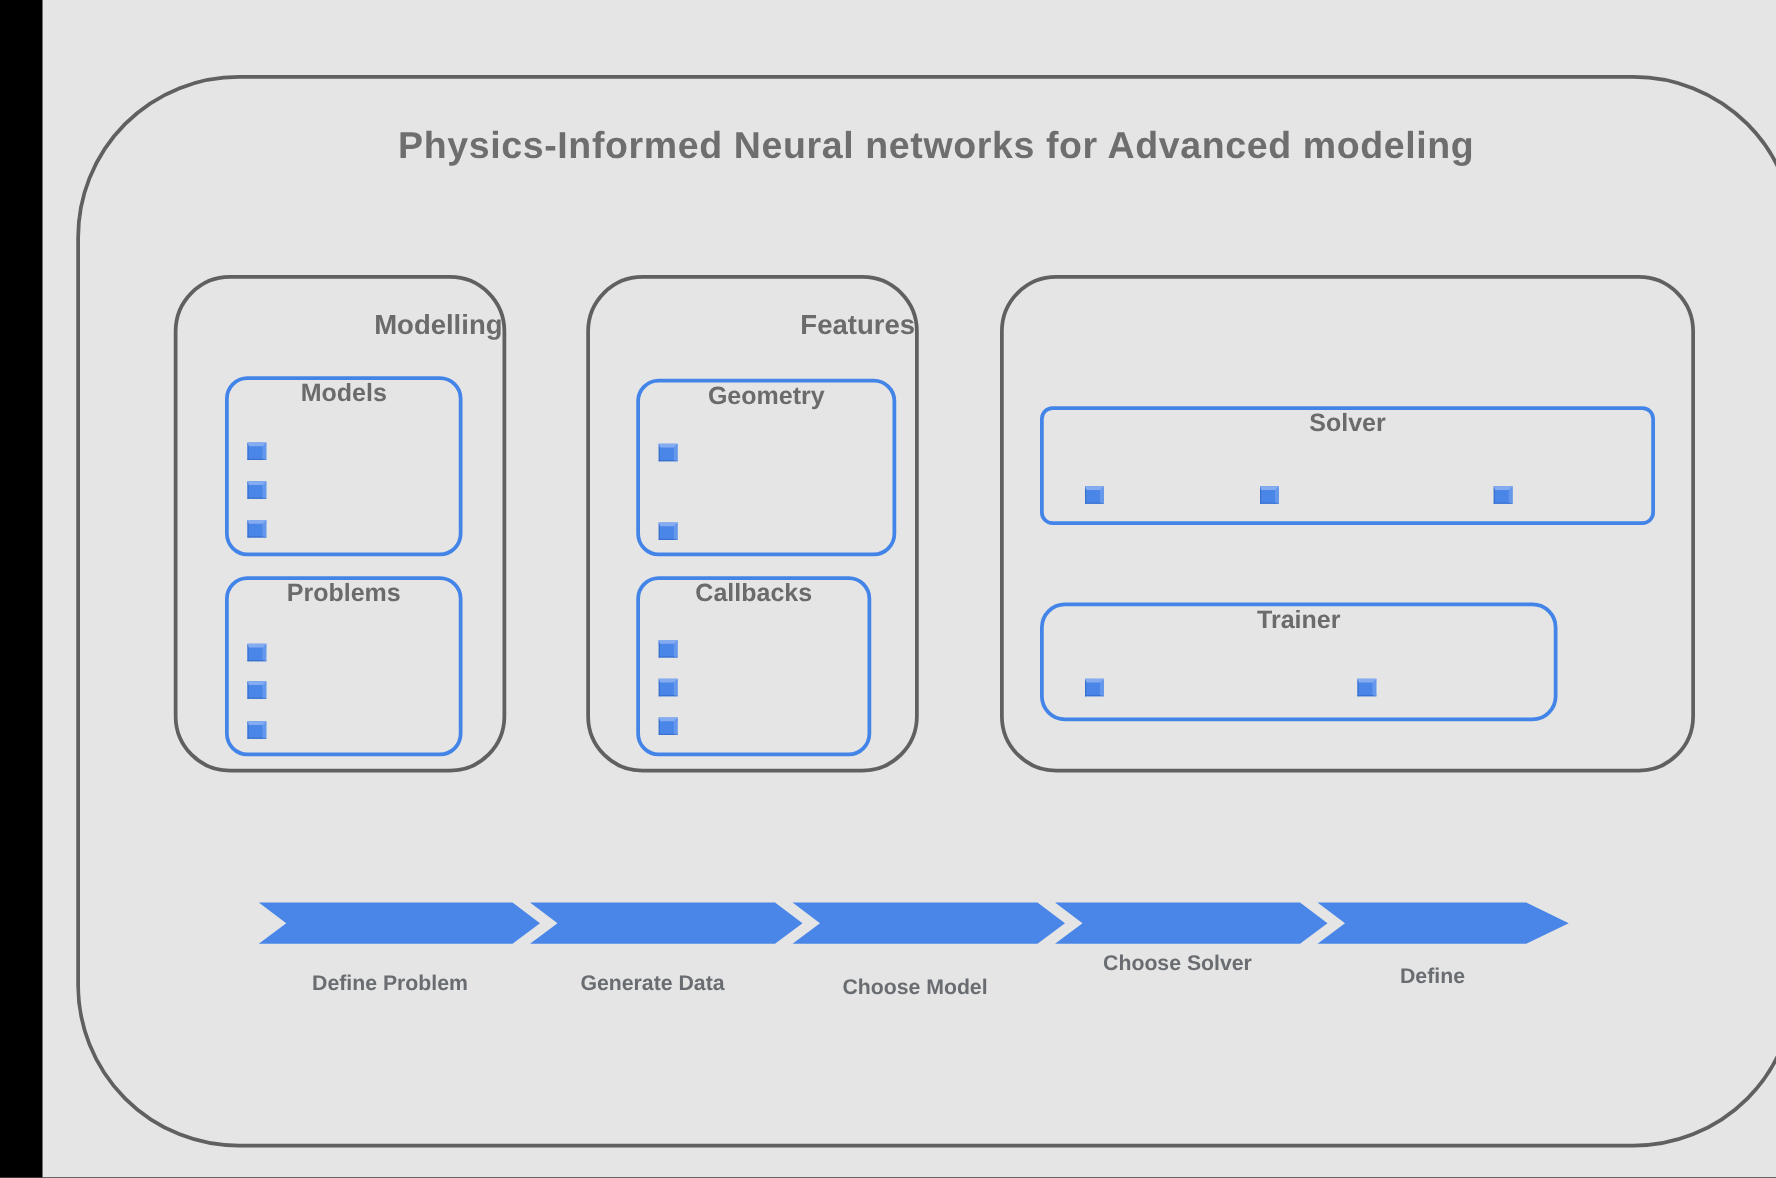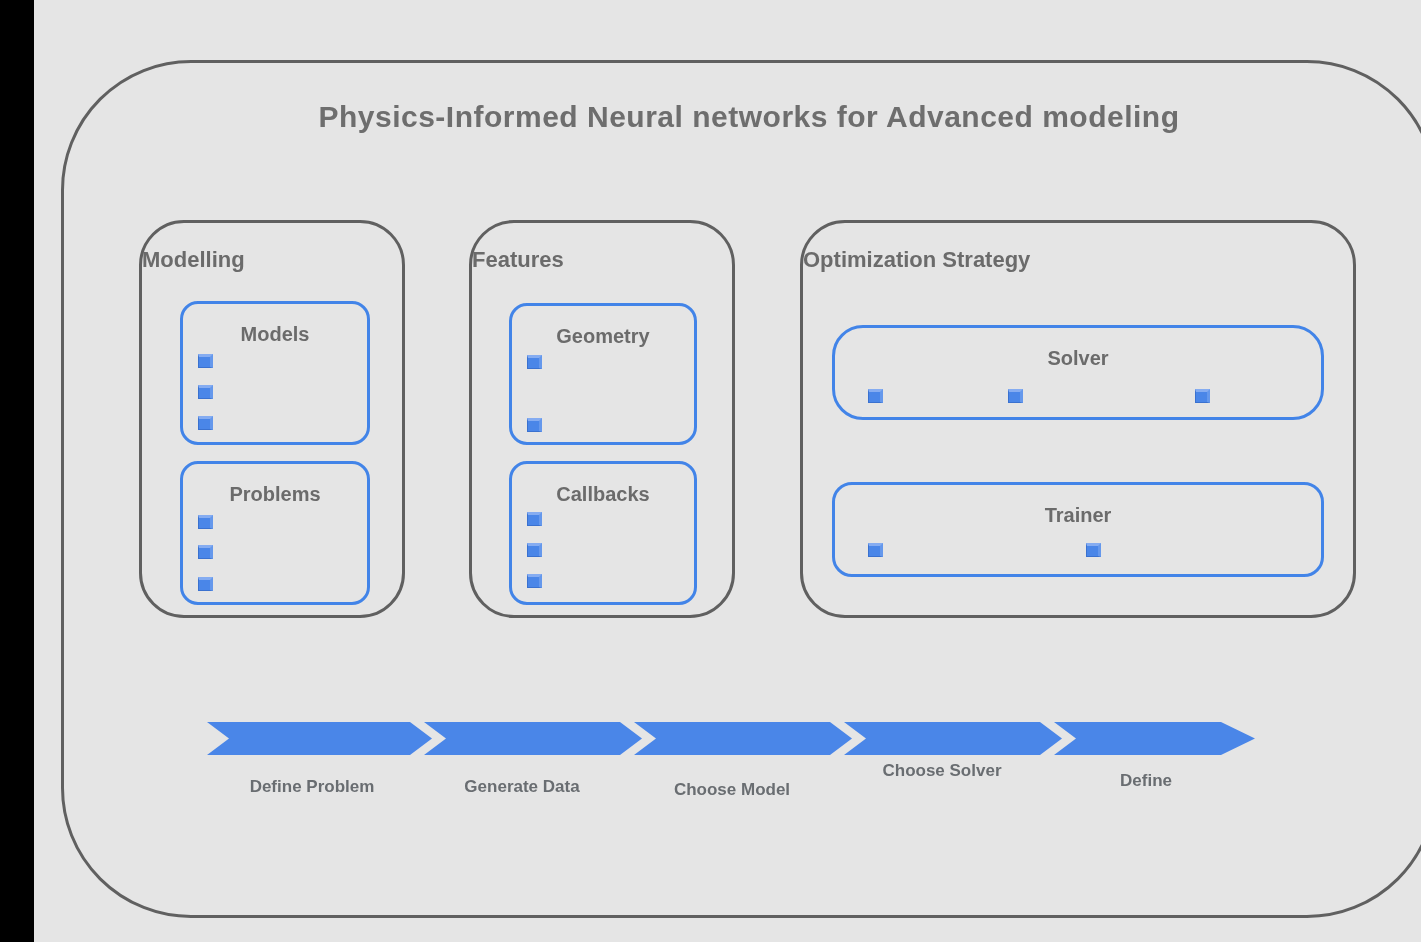--- a/index.html
+++ b/index.html
@@ -42,47 +42,47 @@
     border-radius: 45px;
     box-sizing: border-box;
   }
   .section-box.modelling { left: 105px; top: 220px; width: 266px; height: 398px; }
   .section-box.features  { left: 435px; top: 220px; width: 266px; height: 398px; }
   .section-box.optimization { left: 766px; top: 220px; width: 556px; height: 398px; }
   .section-label {
     position: absolute;
     left: 0; top: 24px;
     width: 100%;
-    text-align: left;
+    text-align: right;
     font-size: 22px;
     font-weight: bold;
     color: #6b6b6b;
   }
   
   .blue-box {
     position: absolute;
     border: 3px solid #4284e8;
     border-radius: 18px;
     box-sizing: border-box;
   }
   .blue-box .box-label {
     position: absolute;
-    left: 0; top: 19px;
+    left: 0; top: 0;
     width: 100%;
     text-align: center;
     font-size: 20px;
     font-weight: bold;
     color: #6b6b6b;
   }
   .bb-models    { left: 38px;  top: 78px;  width: 190px; height: 144px; }
   .bb-problems  { left: 38px;  top: 238px; width: 190px; height: 144px; }
-  .bb-geometry  { left: 37px;  top: 80px;  width: 188px; height: 142px; }
+  .bb-geometry  { left: 37px;  top: 80px;  width: 208px; height: 142px; }
   .bb-callbacks { left: 37px;  top: 238px; width: 188px; height: 144px; }
-  .bb-solver    { left: 29px;  top: 102px; width: 492px; height: 95px; border-radius: 31px; }
-  .bb-trainer   { left: 29px;  top: 259px; width: 492px; height: 95px; border-radius: 20px; }
+  .bb-solver    { left: 29px;  top: 102px; width: 492px; height: 95px; border-radius: 10px; }
+  .bb-trainer   { left: 29px;  top: 259px; width: 414px; height: 95px; border-radius: 20px; }
   
   .cube {
     position: absolute;
     width: 11px; height: 10px;
     background: #4a86e8;
     border-top: 3px solid #85acf1;
     border-right: 3px solid #6598ec;
     border-left: 1px solid #3a71cf;
     border-bottom: 1px solid #3a71cf;
   }
@@ -139,21 +139,20 @@
 
     <div class="blue-box bb-callbacks">
       <div class="box-label">Callbacks</div>
       <div class="cube" style="left:15px; top:48px;"></div>
       <div class="cube" style="left:15px; top:79px;"></div>
       <div class="cube" style="left:15px; top:110px;"></div>
     </div>
   </div>
 
   <div class="section-box optimization">
-    <div class="section-label">Optimization Strategy</div>
 
     <div class="blue-box bb-solver">
       <div class="box-label">Solver</div>
       <div class="cube" style="left:33px;  top:61px;"></div>
       <div class="cube" style="left:173px; top:61px;"></div>
       <div class="cube" style="left:360px; top:61px;"></div>
     </div>
 
     <div class="blue-box bb-trainer">
       <div class="box-label">Trainer</div>

